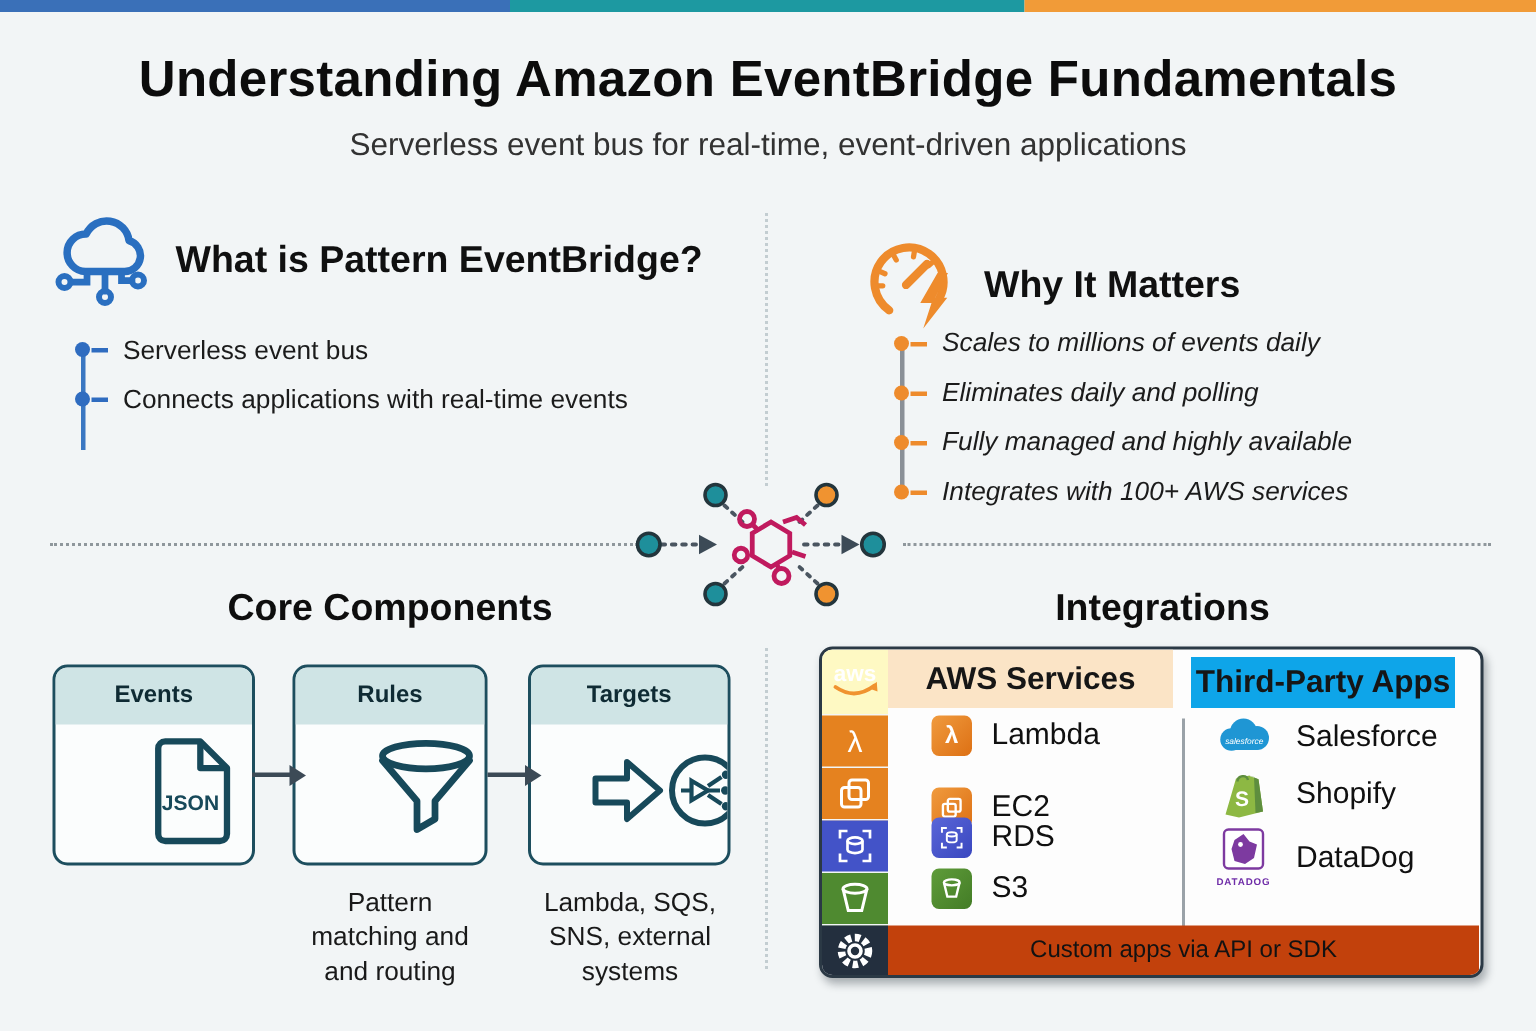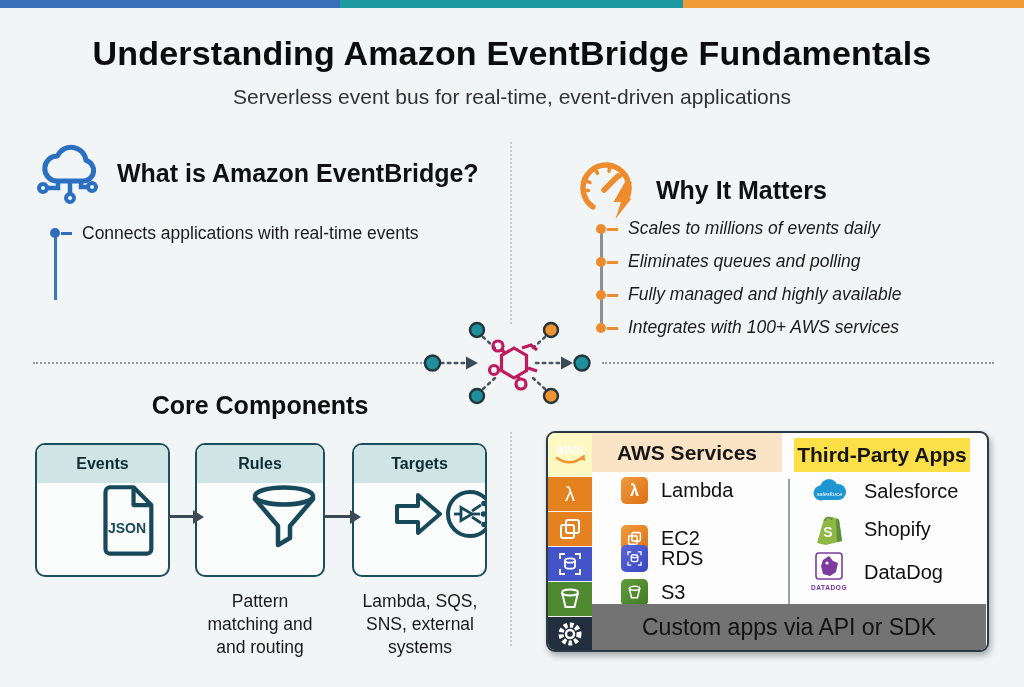--- a/index.html
+++ b/index.html
@@ -45,21 +45,21 @@
   
   .core-title{position:absolute;left:70px;top:391px;width:380px;text-align:center;
               font-size:25px;font-weight:bold;color:#0e0e0e;}
   .int-title{position:absolute;left:640px;top:391px;width:270px;text-align:center;
              font-size:25px;font-weight:bold;color:#0e0e0e;}
   
   .comp-card{position:absolute;top:443px;height:134px;border:2.5px solid #1d4e5e;border-radius:10px;
              background:#fbfdfd;box-sizing:border-box;overflow:hidden;}
   .comp-card .hd{height:38px;background:#cfe4e5;display:flex;align-items:center;justify-content:center;
                  font-size:16px;font-weight:bold;color:#0f2b34;}
-  .comp-card .bd{height:calc(100% - 38px);display:flex;justify-content:center;padding-left:48px;}
+  .comp-card .bd{height:calc(100% - 38px);display:flex;align-items:center;justify-content:center;padding-left:48px;}
   .card-events{left:35px;width:135px;}
   .card-rules{left:195px;width:130px;}
   .card-targets{left:352px;width:135px;}
   .flow-arrow{position:absolute;top:515px;width:27px;height:3px;background:#3c4a56;}
   .flow-arrow::after{content:'';position:absolute;right:-9px;top:-5.5px;
                      border-left:11px solid #3c4a56;border-top:7px solid transparent;border-bottom:7px solid transparent;}
   .fa1{left:168px;} .fa2{left:325px;}
   .cap{position:absolute;text-align:center;font-size:17.5px;line-height:23px;color:#191919;white-space:pre-line;}
   .cap1{left:12px;top:597px;width:180px;}
   .cap2{left:170px;top:590px;width:180px;}
@@ -71,35 +71,35 @@
   .strip{position:absolute;left:0;top:0;width:44px;height:100%;display:flex;flex-direction:column;}
   .cell{width:44px;display:flex;align-items:center;justify-content:center;border-bottom:1.5px solid #f2f5f6;box-sizing:border-box;}
   .cell-aws{height:44px;background:#fef9c3;}
   .cell-lambda{height:35px;background:#e5821f;}
   .cell-ec2{height:35px;background:#e5821f;}
   .cell-rds{height:35px;background:#4353c8;}
   .cell-s3{height:35px;background:#4f8a30;}
   .cell-gear{flex:1;background:#232f3e;border-bottom:none;}
   .hd-aws{position:absolute;left:44px;top:0;width:190px;height:39px;background:#fbe4c6;
           display:flex;align-items:center;justify-content:center;font-size:21px;font-weight:bold;color:#161616;}
-  .hd-3p{position:absolute;left:246px;top:5px;width:176px;height:34px;background:#fde047;
+  .hd-3p{position:absolute;left:246px;top:5px;width:176px;height:34px;background:#0ea5e9;
          display:flex;align-items:center;justify-content:center;font-size:21px;font-weight:bold;color:#161616;}
   .col-div{position:absolute;left:240px;top:46px;height:140px;width:1.5px;background:#9aa2a8;}
   .svc-row{position:absolute;left:73px;display:flex;align-items:center;gap:13px;font-size:20px;color:#101010;}
   .svc1{top:44px;} .svc2{top:92px;} .svc3{top:112px;} .svc4{top:146px;}
   .sq{width:27px;height:27px;border-radius:5px;display:flex;align-items:center;justify-content:center;}
   .sq-orange{background:linear-gradient(135deg,#f09b3e,#dd7014);}
   .sq-blue{background:linear-gradient(135deg,#5a66d8,#3947bf);}
   .sq-green{background:linear-gradient(135deg,#5f9c3a,#437c26);}
   .sq .glyph{color:#fff;font-size:16px;font-weight:bold;line-height:1;}
   .tp-row{position:absolute;left:258px;display:flex;align-items:center;gap:12px;font-size:20px;color:#101010;}
   .tp1{top:43px;} .tp2{top:80px;} .tp3{top:119px;}
   .tp-ic{width:46px;display:flex;align-items:center;justify-content:center;}
-  .int-foot{position:absolute;left:44px;bottom:0;width:394px;height:46px;background:#737373;
-            display:flex;align-items:center;justify-content:center;font-size:23px;color:#121212;}
+  .int-foot{position:absolute;left:44px;bottom:0;width:394px;height:33px;background:#c2410c;
+            display:flex;align-items:center;justify-content:center;font-size:16px;color:#121212;}
   svg text{font-family:"Liberation Sans",sans-serif;}
 </style>
 </head>
 <body>
 
 <div class="page">
 
   <div class="topbar">
     <div class="seg1"></div>
     <div class="seg2"></div>
@@ -119,24 +119,25 @@
       <svg width="70" height="66" viewBox="0 0 70 66" fill="none">
         <path d="M24,43 H50 a10.5,10.5 0 0 0 3,-20.6 A15,15 0 0 0 24.5,18 A12,12 0 0 0 24,43 Z" stroke="#2a6fc0" stroke-width="5" stroke-linejoin="round" stroke-linecap="round"></path>
         <path d="M25,44 v6 H15" stroke="#2a6fc0" stroke-width="4.5" stroke-linecap="round"></path>
         <circle cx="10" cy="50" r="4" stroke="#2a6fc0" stroke-width="4" fill="none"></circle>
         <path d="M37,44 v12" stroke="#2a6fc0" stroke-width="4.5" stroke-linecap="round"></path>
         <circle cx="37" cy="60" r="4" stroke="#2a6fc0" stroke-width="4" fill="none"></circle>
         <path d="M48,44 v5 h7" stroke="#2a6fc0" stroke-width="4.5" stroke-linecap="round"></path>
         <circle cx="59" cy="49" r="4" stroke="#2a6fc0" stroke-width="4" fill="none"></circle>
       </svg>
     </span>
-    <span class="sec-title">What is Amazon EventBridge?</span>
+    <span class="sec-title">What is Pattern EventBridge?</span>
   </div>
   <ul class="bullets what-list">
     <div class="vline"></div>
+    <li>Serverless event bus</li>
     <li>Connects applications with real-time events</li>
   </ul>
 
   <div class="sec-head why">
     <span>
       <svg width="66" height="64" viewBox="0 0 66 64" fill="none">
         <circle cx="30" cy="32" r="23" stroke="#ee8b2c" stroke-width="5.5" stroke-linecap="round" stroke-dasharray="106 39" transform="rotate(125 30 32)"></circle>
         <g stroke="#ee8b2c" stroke-width="3.5" stroke-linecap="round">
           <line x1="14" y1="26.5" x2="8.9" y2="24.3"></line>
           <line x1="21.5" y1="17.3" x2="18.8" y2="12.5"></line>
@@ -146,21 +147,21 @@
         </g>
         <line x1="28" y1="34" x2="42" y2="20" stroke="#ee8b2c" stroke-width="5.5" stroke-linecap="round"></line>
         <polygon points="49,26 37.5,46 45,46 39.5,63 55.5,42.5 47.5,42.5 56,26" fill="#ee8b2c"></polygon>
       </svg>
     </span>
     <span class="sec-title">Why It Matters</span>
   </div>
   <ul class="bullets why-list">
     <div class="vline"></div>
     <li>Scales to millions of events daily</li>
-    <li>Eliminates queues and polling</li>
+    <li>Eliminates daily and polling</li>
     <li>Fully managed and highly available</li>
     <li>Integrates with 100+ AWS services</li>
   </ul>
 
   <div class="motif">
     <svg width="180" height="92" viewBox="0 0 180 92" fill="none">
       <g stroke="#4a5560" stroke-width="2.6" stroke-dasharray="2.4 4.5" stroke-linecap="round">
         <line x1="17" y1="46" x2="40" y2="46"></line>
         <line x1="112" y1="46" x2="135" y2="46"></line>
         <line x1="59" y1="20" x2="71" y2="31"></line>
@@ -245,20 +246,21 @@
   <div class="flow-arrow fa1"></div>
   <div class="flow-arrow fa2"></div>
 
   <div class="cap cap2">Pattern
 matching and
 and routing</div>
   <div class="cap cap3">Lambda, SQS,
 SNS, external
 systems</div>
 
+  <div class="int-title">Integrations</div>
 
   <div class="int-card">
 
     <div class="strip">
       <div class="cell cell-aws">
         <svg width="38" height="32" viewBox="0 0 38 32">
           <text x="19" y="15" text-anchor="middle" font-size="15" font-weight="bold" fill="#ffffff">aws</text>
           <path d="M6,19 Q19,28 32,18" stroke="#f09330" stroke-width="2.6" fill="none" stroke-linecap="round"></path>
           <polygon points="33.5,15.5 34,22 28.5,20" fill="#f09330"></polygon>
         </svg>

